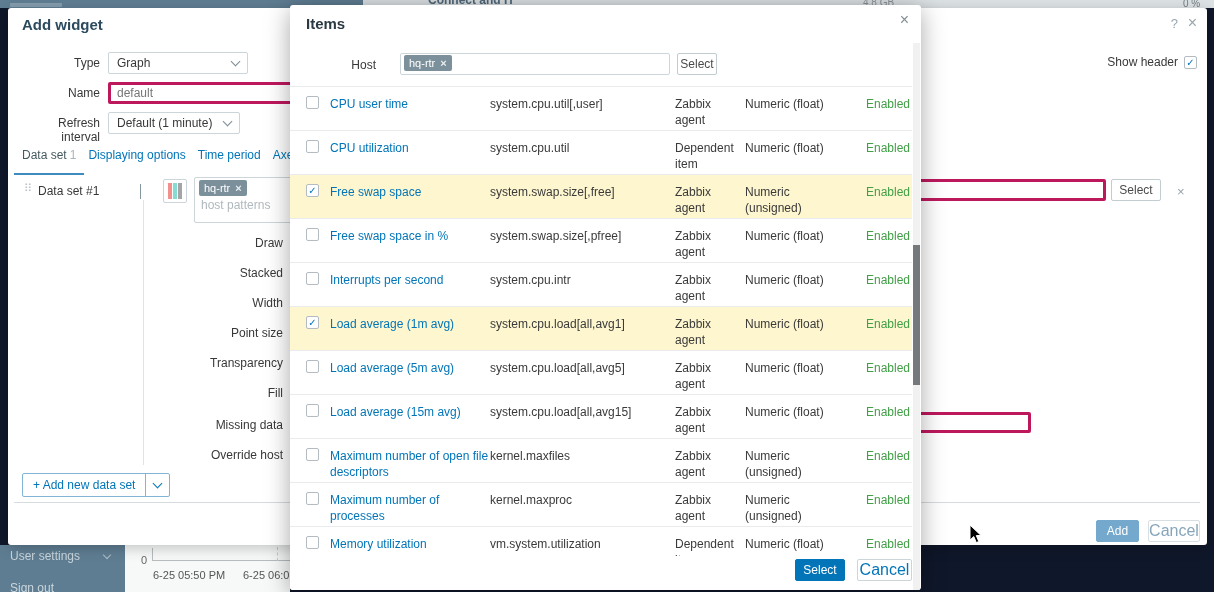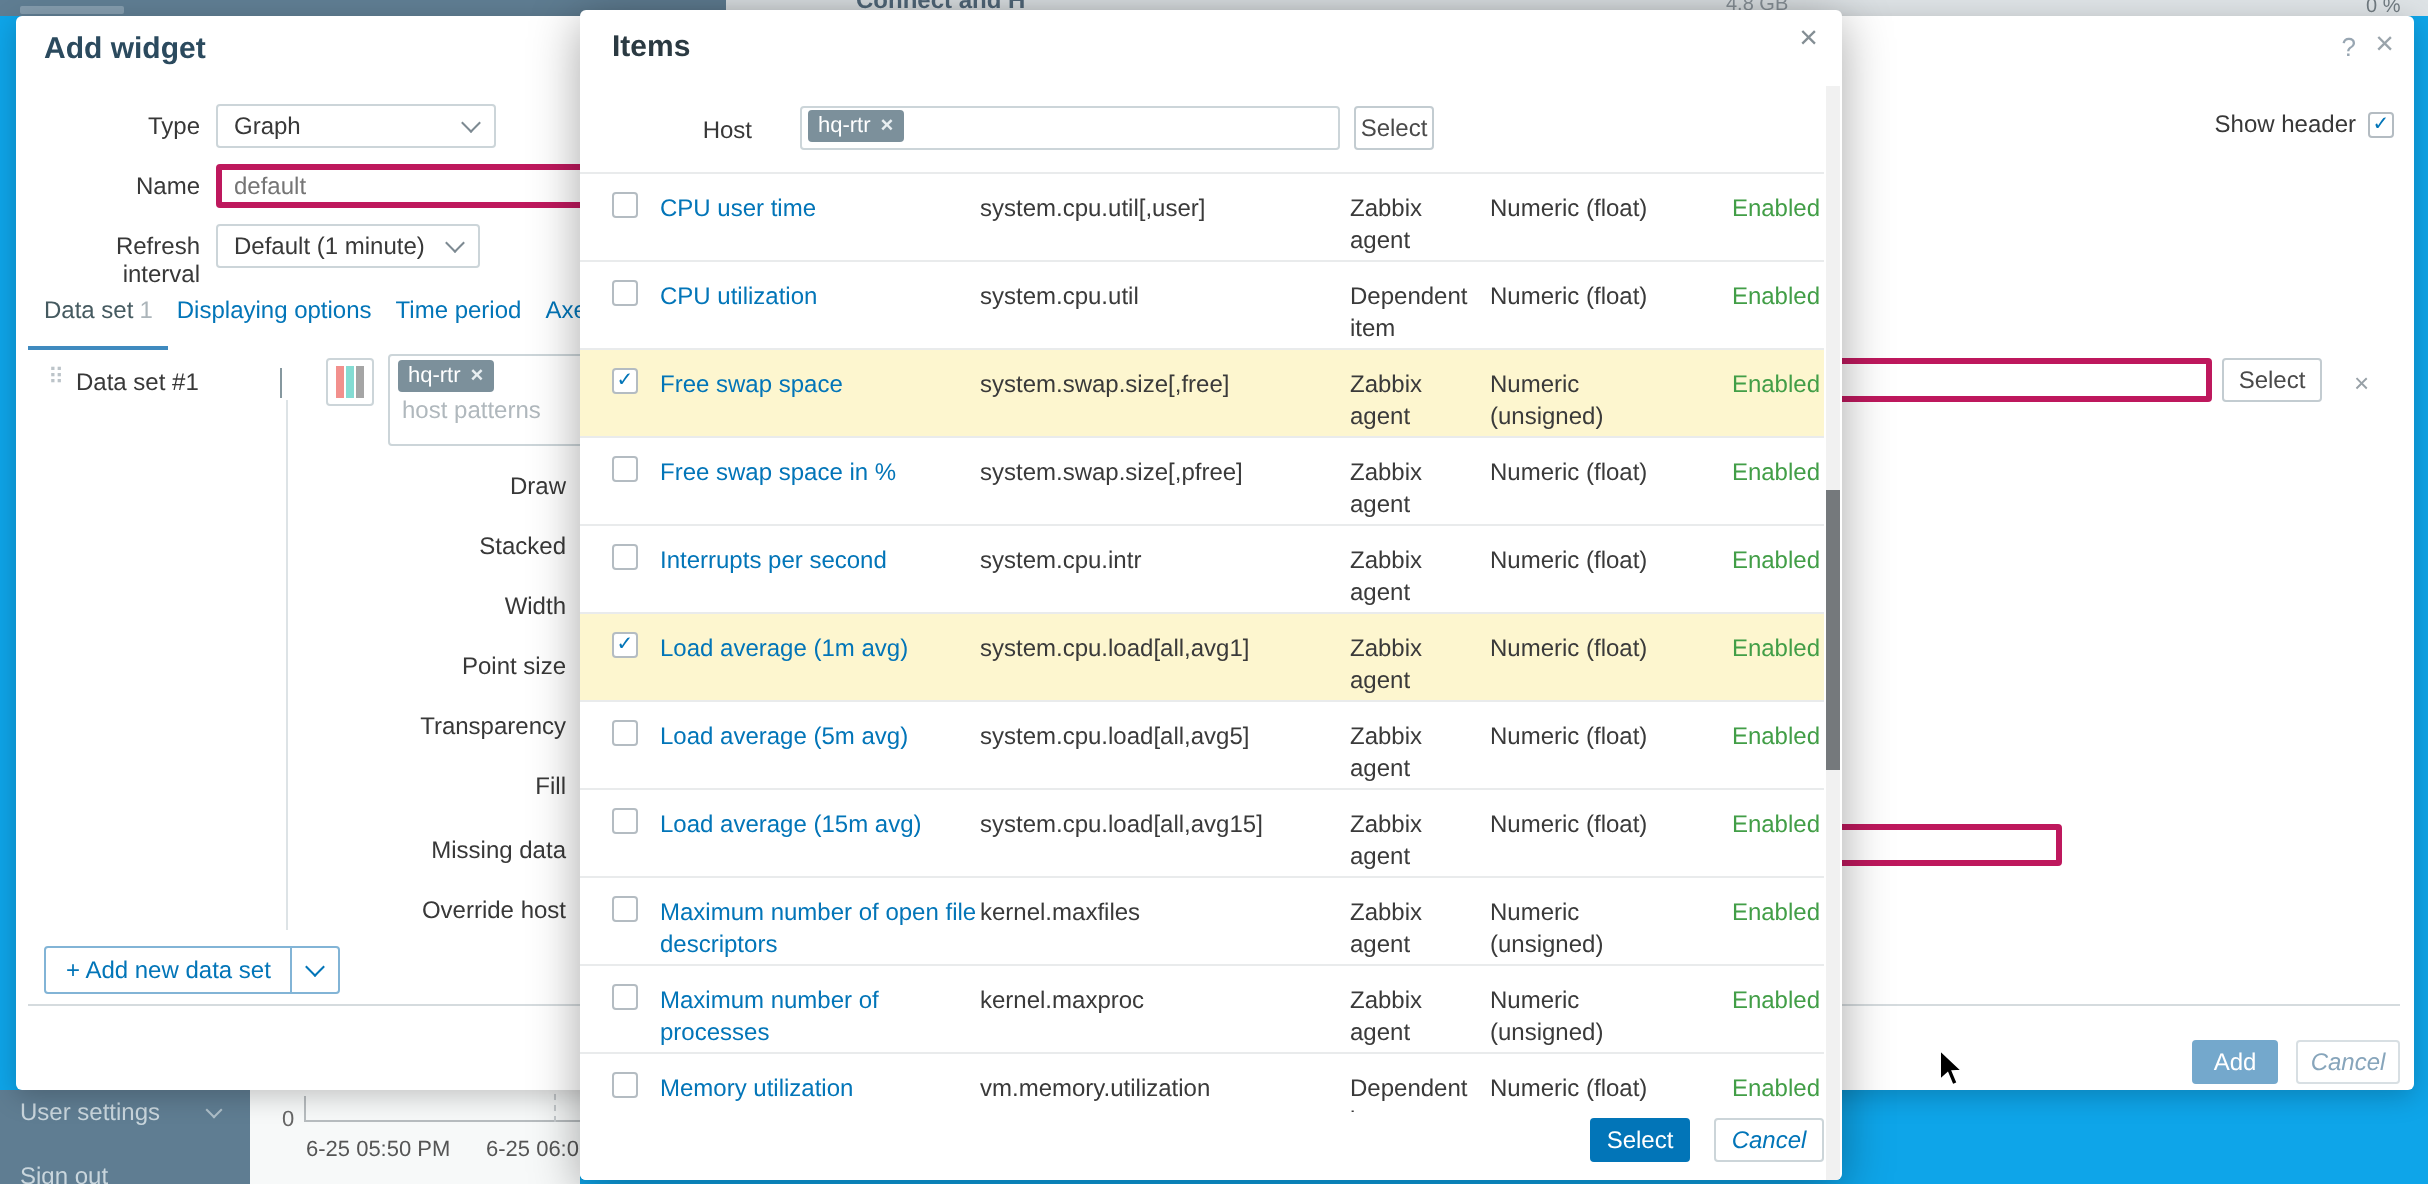--- a/index.html
+++ b/index.html
@@ -1,18 +1,18 @@
 <!DOCTYPE html>
 <html><head>
 <meta charset="utf-8">
 <style>
   * { margin:0; padding:0; box-sizing:border-box; }
   html,body { background:#dfe4e7; }
   body { font-family:"Liberation Sans","DejaVu Sans",sans-serif; font-size:12px; color:#383838; }
-  .stage { position:relative; width:1214px; height:592px; overflow:hidden; background:#0ea5e9; }
+  .stage { position:relative; width:1214px; height:592px; overflow:hidden; background:#0f172a; }
 
   
   .strip-dark { position:absolute; left:0; top:0; width:363px; height:8px; background:#5f7d92; overflow:hidden; }
   .strip-dark .hint { position:absolute; top:3px; left:10px; width:52px; height:4px; background:#a9bcc8; opacity:.5; border-radius:1px; }
   .strip-light { position:absolute; left:363px; top:0; width:851px; height:8px; background:#dde2e5; overflow:hidden; }
   .bg-title { position:absolute; left:65px; top:-7px; font-size:12px; font-weight:bold; color:#51687a; }
   .bg-mem { position:absolute; left:500px; top:-3px; font-size:10px; color:#8a939a; }
   .bg-pct { position:absolute; left:820px; top:-2px; font-size:10px; color:#707a80; }
 
   .sidebar { position:absolute; left:0; top:545px; width:125px; height:47px; background:#5f7d92; color:#c9d6dd; overflow:hidden; }
@@ -29,21 +29,21 @@
 
   
   .ibox { background:#fff; border:3px solid #be185d; border-radius:2px; }
   .selbox { position:absolute; background:#fff; border:1px solid #ccd5d9; border-radius:2px; height:22px; display:flex; align-items:center; padding:0 8px; cursor:pointer; }
   .selbox .val { flex:1; color:#383838; }
   .chev-d { width:7px; height:7px; border-right:1.6px solid #7d8a92; border-bottom:1.6px solid #7d8a92; transform:rotate(45deg); margin-top:-4px; }
   .chev-u { width:7px; height:7px; border-right:1.6px solid #86989f; border-bottom:1.6px solid #86989f; transform:rotate(-135deg); margin-top:4px; }
   .lbl { position:absolute; text-align:right; color:#383838; }
   .btn-gray { position:absolute; background:#fff; border:1px solid #c3ccd1; border-radius:2px; color:#4a4a4a; text-align:center; cursor:pointer; font-size:12px; }
   .btn-blue { position:absolute; background:#0275b8; border:1px solid #0275b8; border-radius:2px; color:#fff; text-align:center; cursor:pointer; font-size:12px; }
-  .btn-line { position:absolute; background:#fff; border:1px solid #ccd5d9; border-radius:2px; color:#0275b8; text-align:center; cursor:pointer; font-size:12px;font-style:italic; }
+  .btn-line { position:absolute; background:#fff; border:1px solid #ccd5d9; border-radius:2px; color:#0275b8; text-align:center; cursor:pointer; font-size:16px; }
   .tag { display:inline-flex; align-items:center; background:#7c909b; color:#fff; border-radius:2px; font-size:11px; padding:1px 5px; line-height:14px; }
   .tag .x { margin-left:5px; font-weight:bold; font-size:11px; cursor:pointer; color:#e8eef1; }
   .cbx { display:inline-flex; align-items:center; justify-content:center; width:13px; height:13px; background:#fff; border:1px solid #b4bcc2; border-radius:2px; font-size:10px; color:#0275b8; cursor:pointer; }
   .link { color:#0275b8; cursor:pointer; }
 
   
   .dlg-add { position:absolute; left:8px; top:8px; width:1199px; height:537px; background:#fff; border-radius:3px; box-shadow:0 3px 14px rgba(0,0,0,.22); }
   .dlg-add .title { position:absolute; left:14px; top:8px; font-size:15px; font-weight:bold; color:#2b4a5e; }
   .icon-help { position:absolute; right:29px; top:8px; color:#98a6b2; font-size:13px; cursor:pointer; }
   .icon-close { position:absolute; right:10px; top:6px; color:#9aa4ab; font-size:16px; cursor:pointer; }
@@ -301,21 +301,21 @@
     <span class="c-name link">Maximum number of processes</span>
     <span class="c-key">kernel.maxproc</span>
     <span class="c-type">Zabbix agent</span>
     <span class="c-info">Numeric (unsigned)</span>
     <span class="c-status">Enabled</span>
   </div>
 
   <div class="irow">
     <span class="cb cbx"></span>
     <span class="c-name link">Memory utilization</span>
-    <span class="c-key">vm.memory.utilization</span>
+    <span class="c-key">vm.system.utilization</span>
     <span class="c-type">Dependent item</span>
     <span class="c-info">Numeric (float)</span>
     <span class="c-status">Enabled</span>
   </div>
 </div>
 
     <div class="ifoot"></div>
     <div class="btn-blue" style="left:505px;top:554px;width:50px;height:22px;line-height:20px;">Select</div>
     <div class="btn-line" style="left:567px;top:554px;width:55px;height:22px;line-height:20px;">Cancel</div>
 

